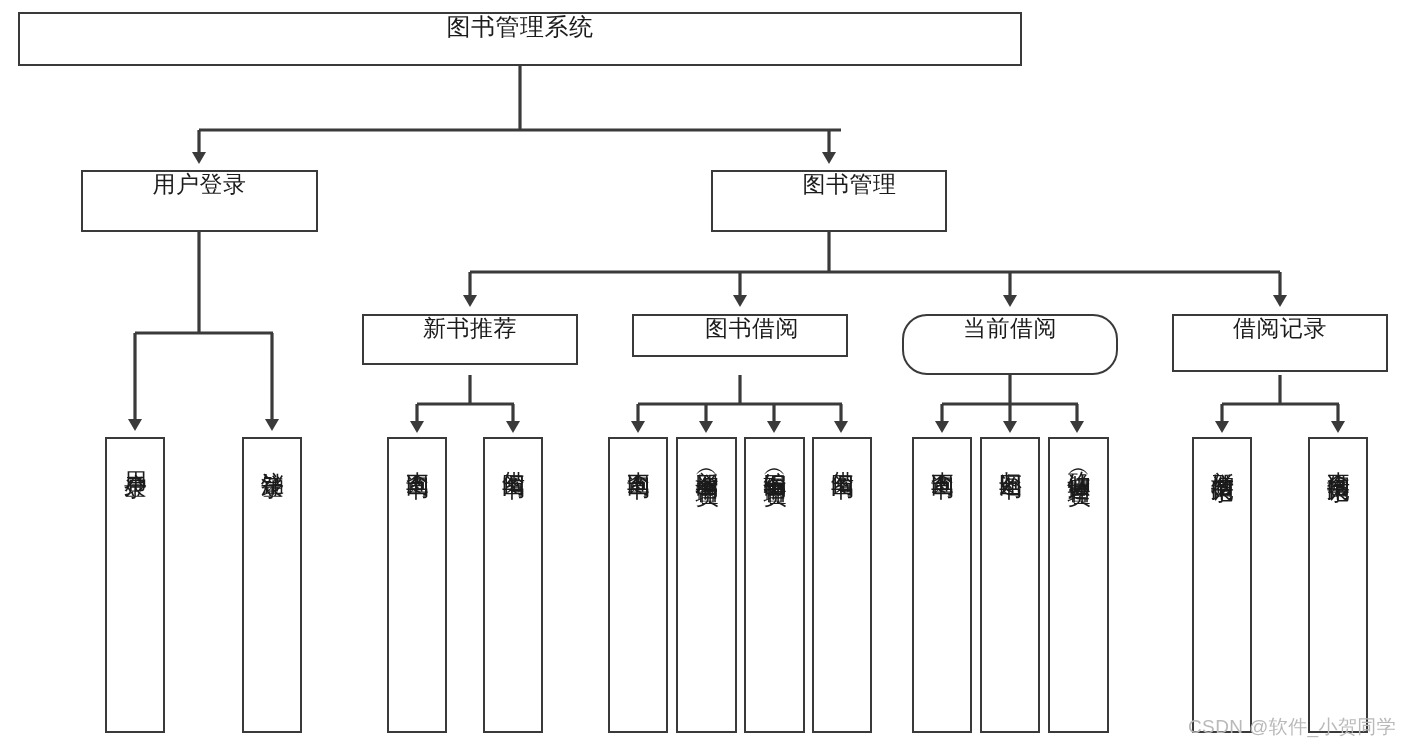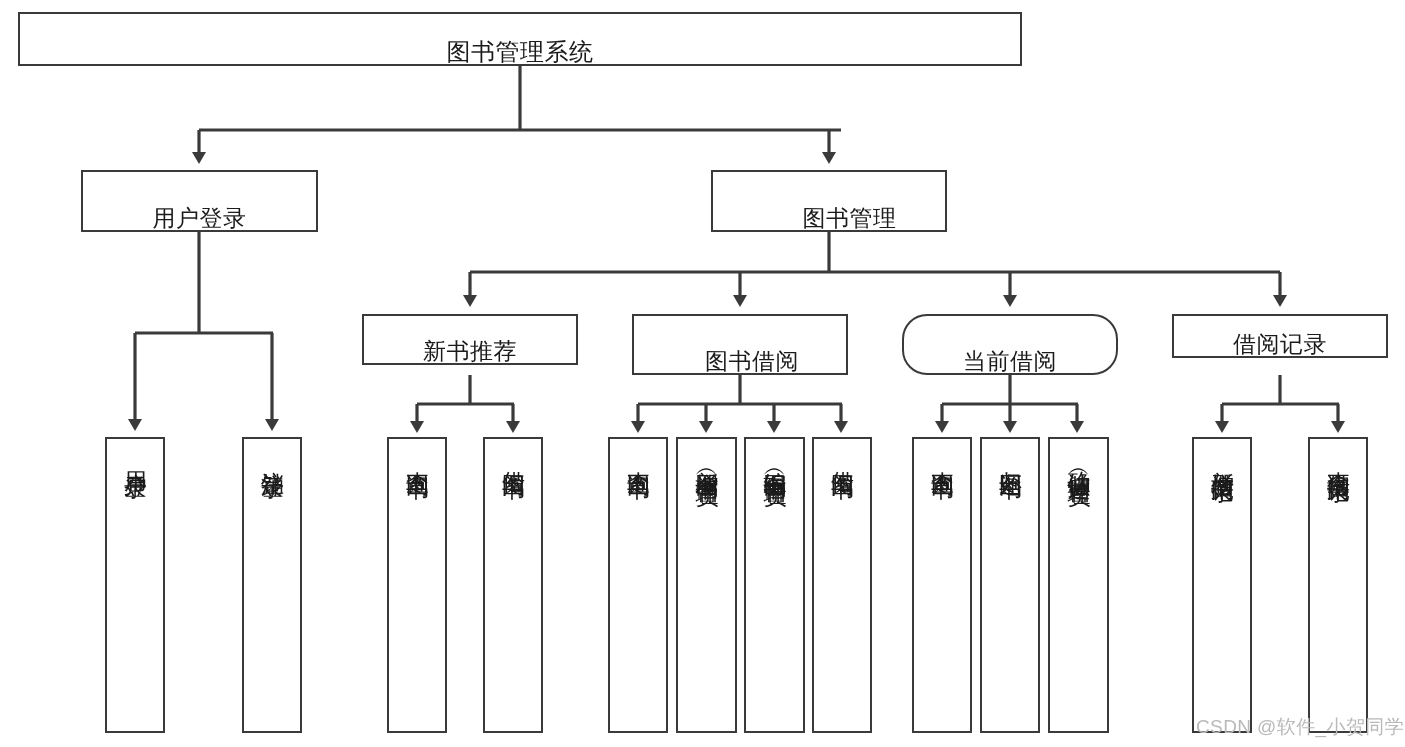--- a/index.html
+++ b/index.html
@@ -21,21 +21,21 @@
     top: 0;
     width: 1405px;
     height: 747px;
   }
   .node-box {
     position: absolute;
     box-sizing: border-box;
     border: 2px solid #3a3a3a;
     background: #ffffff;
     display: flex;
-    align-items: flex-end;
+    align-items: flex-start;
     justify-content: center;
     color: #1b1b1b;
   }
   .node-label {
     display: block;
     text-align: center;
     line-height: 1.05;
     white-space: pre;
   }
   .node-box.horizontal .node-label {
@@ -59,21 +59,20 @@
   }
   #watermark {
     position: absolute;
     left: 1188px;
     top: 714px;
     font-size: 19px;
     color: #b9b9b9;
     white-space: nowrap;
     letter-spacing: 0.4px;
     pointer-events: none;
-    margin-left: 8px;
   }
 </style>
 </head>
 <body>
 
 <div id="diagram-root">
 
   <svg id="tree-svg" viewBox="0 0 1405 747">
     <defs>
       <marker id="arrowhead" markerWidth="12" markerHeight="14" refX="1" refY="7" orient="auto" markerUnits="userSpaceOnUse">
@@ -134,29 +133,29 @@
   </div>
 
   <div class="node-box horizontal" style="left:711px; top:170px; width:236px; height:62px;padding-left:41px;">
     <span class="node-label">图书管理</span>
   </div>
 
   <div class="node-box horizontal" style="left:362px; top:314px; width:216px; height:51px;">
     <span class="node-label">新书推荐</span>
   </div>
 
-  <div class="node-box horizontal" style="left:632px; top:314px; width:216px; height:61px;padding-left:24px;">
+  <div class="node-box horizontal" style="left:632px; top:314px; width:216px; height:43px;padding-left:24px;">
     <span class="node-label">图书借阅</span>
   </div>
 
   <div class="node-box horizontal" style="left:902px; top:314px; width:216px; height:61px;border-radius:25px;">
     <span class="node-label">当前借阅</span>
   </div>
 
-  <div class="node-box horizontal" style="left:1172px; top:314px; width:216px; height:44px;">
+  <div class="node-box horizontal" style="left:1172px; top:314px; width:216px; height:58px;">
     <span class="node-label">借阅记录</span>
   </div>
 
   <div class="node-box vertical" style="left:105px; top:437px; width:60px; height:296px;">
     <span class="node-label">用户登录</span>
   </div>
   <div class="node-box vertical" style="left:242px; top:437px; width:60px; height:296px;">
     <span class="node-label">注销登录</span>
   </div>
 

